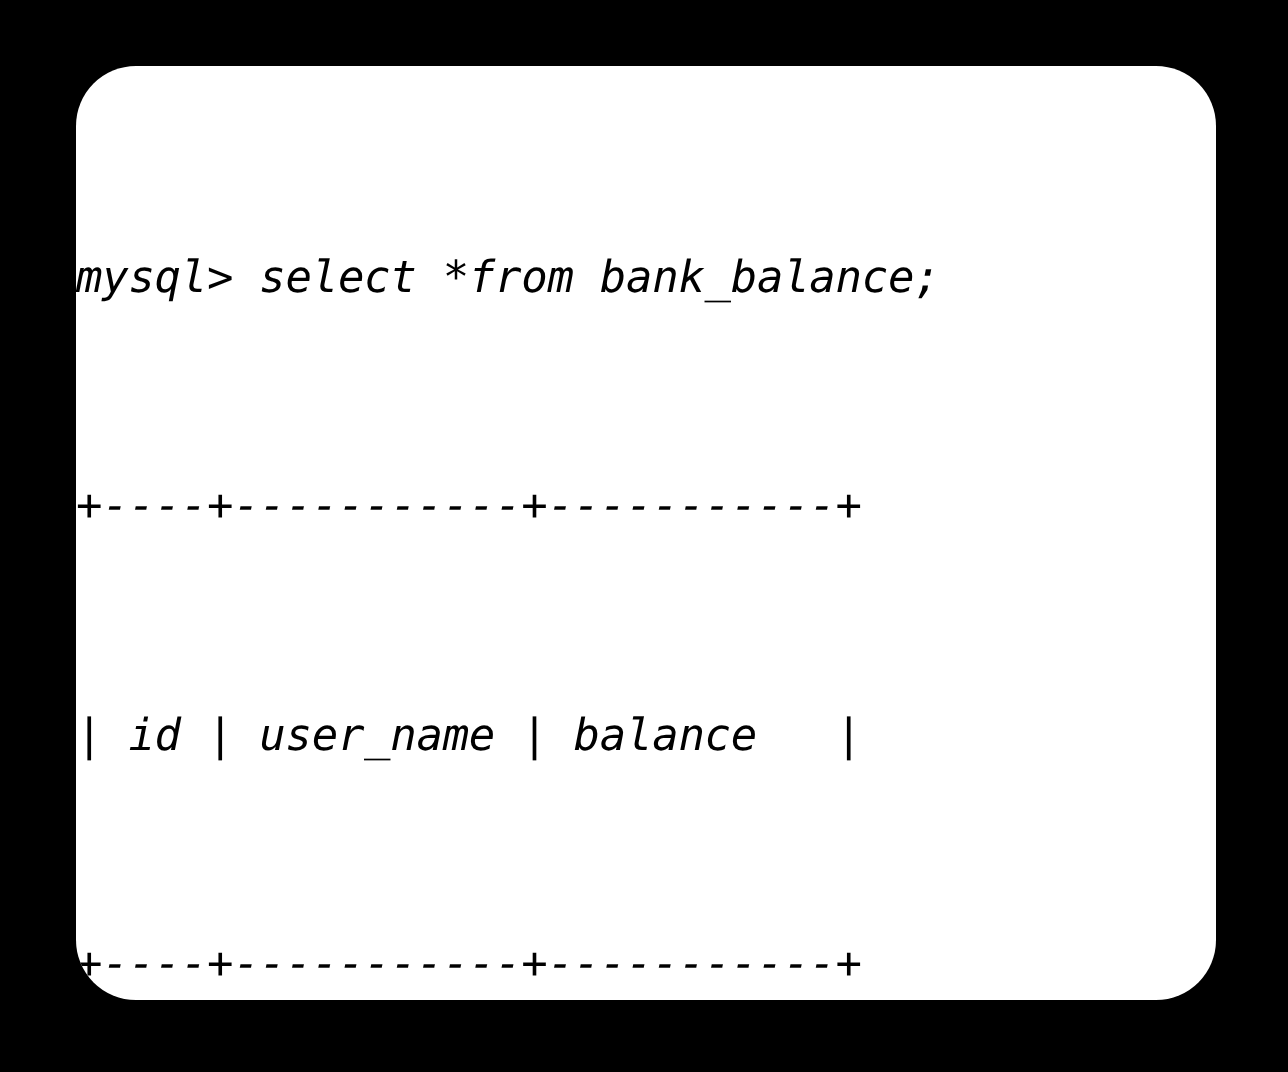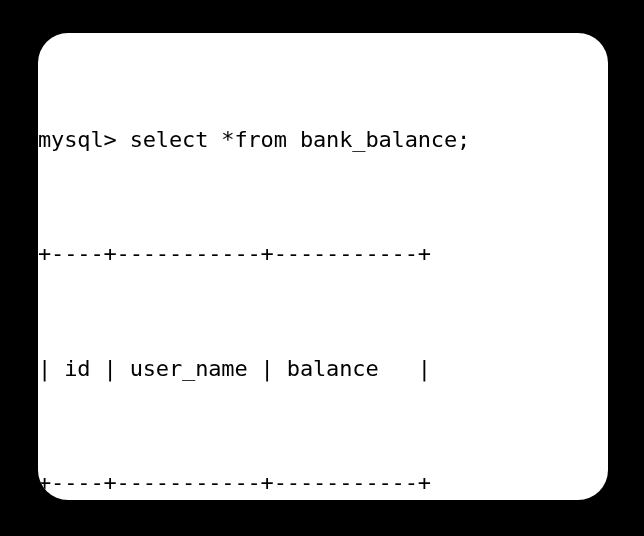--- a/index.html
+++ b/index.html
@@ -13,20 +13,21 @@
     background: #000000;
     font-family: "DejaVu Sans Mono", "Liberation Mono", monospace;
     overflow: hidden;
   }
 
   #screenshot {
     position: relative;
     width: 644px;
     height: 536px;
     background: #000000;
+    font-style: italic;
   }
 
   
   #terminal-card {
     position: absolute;
     left: 38px;
     top: 33px;
     width: 570px;
     height: 467px;
     background: #ffffff;

